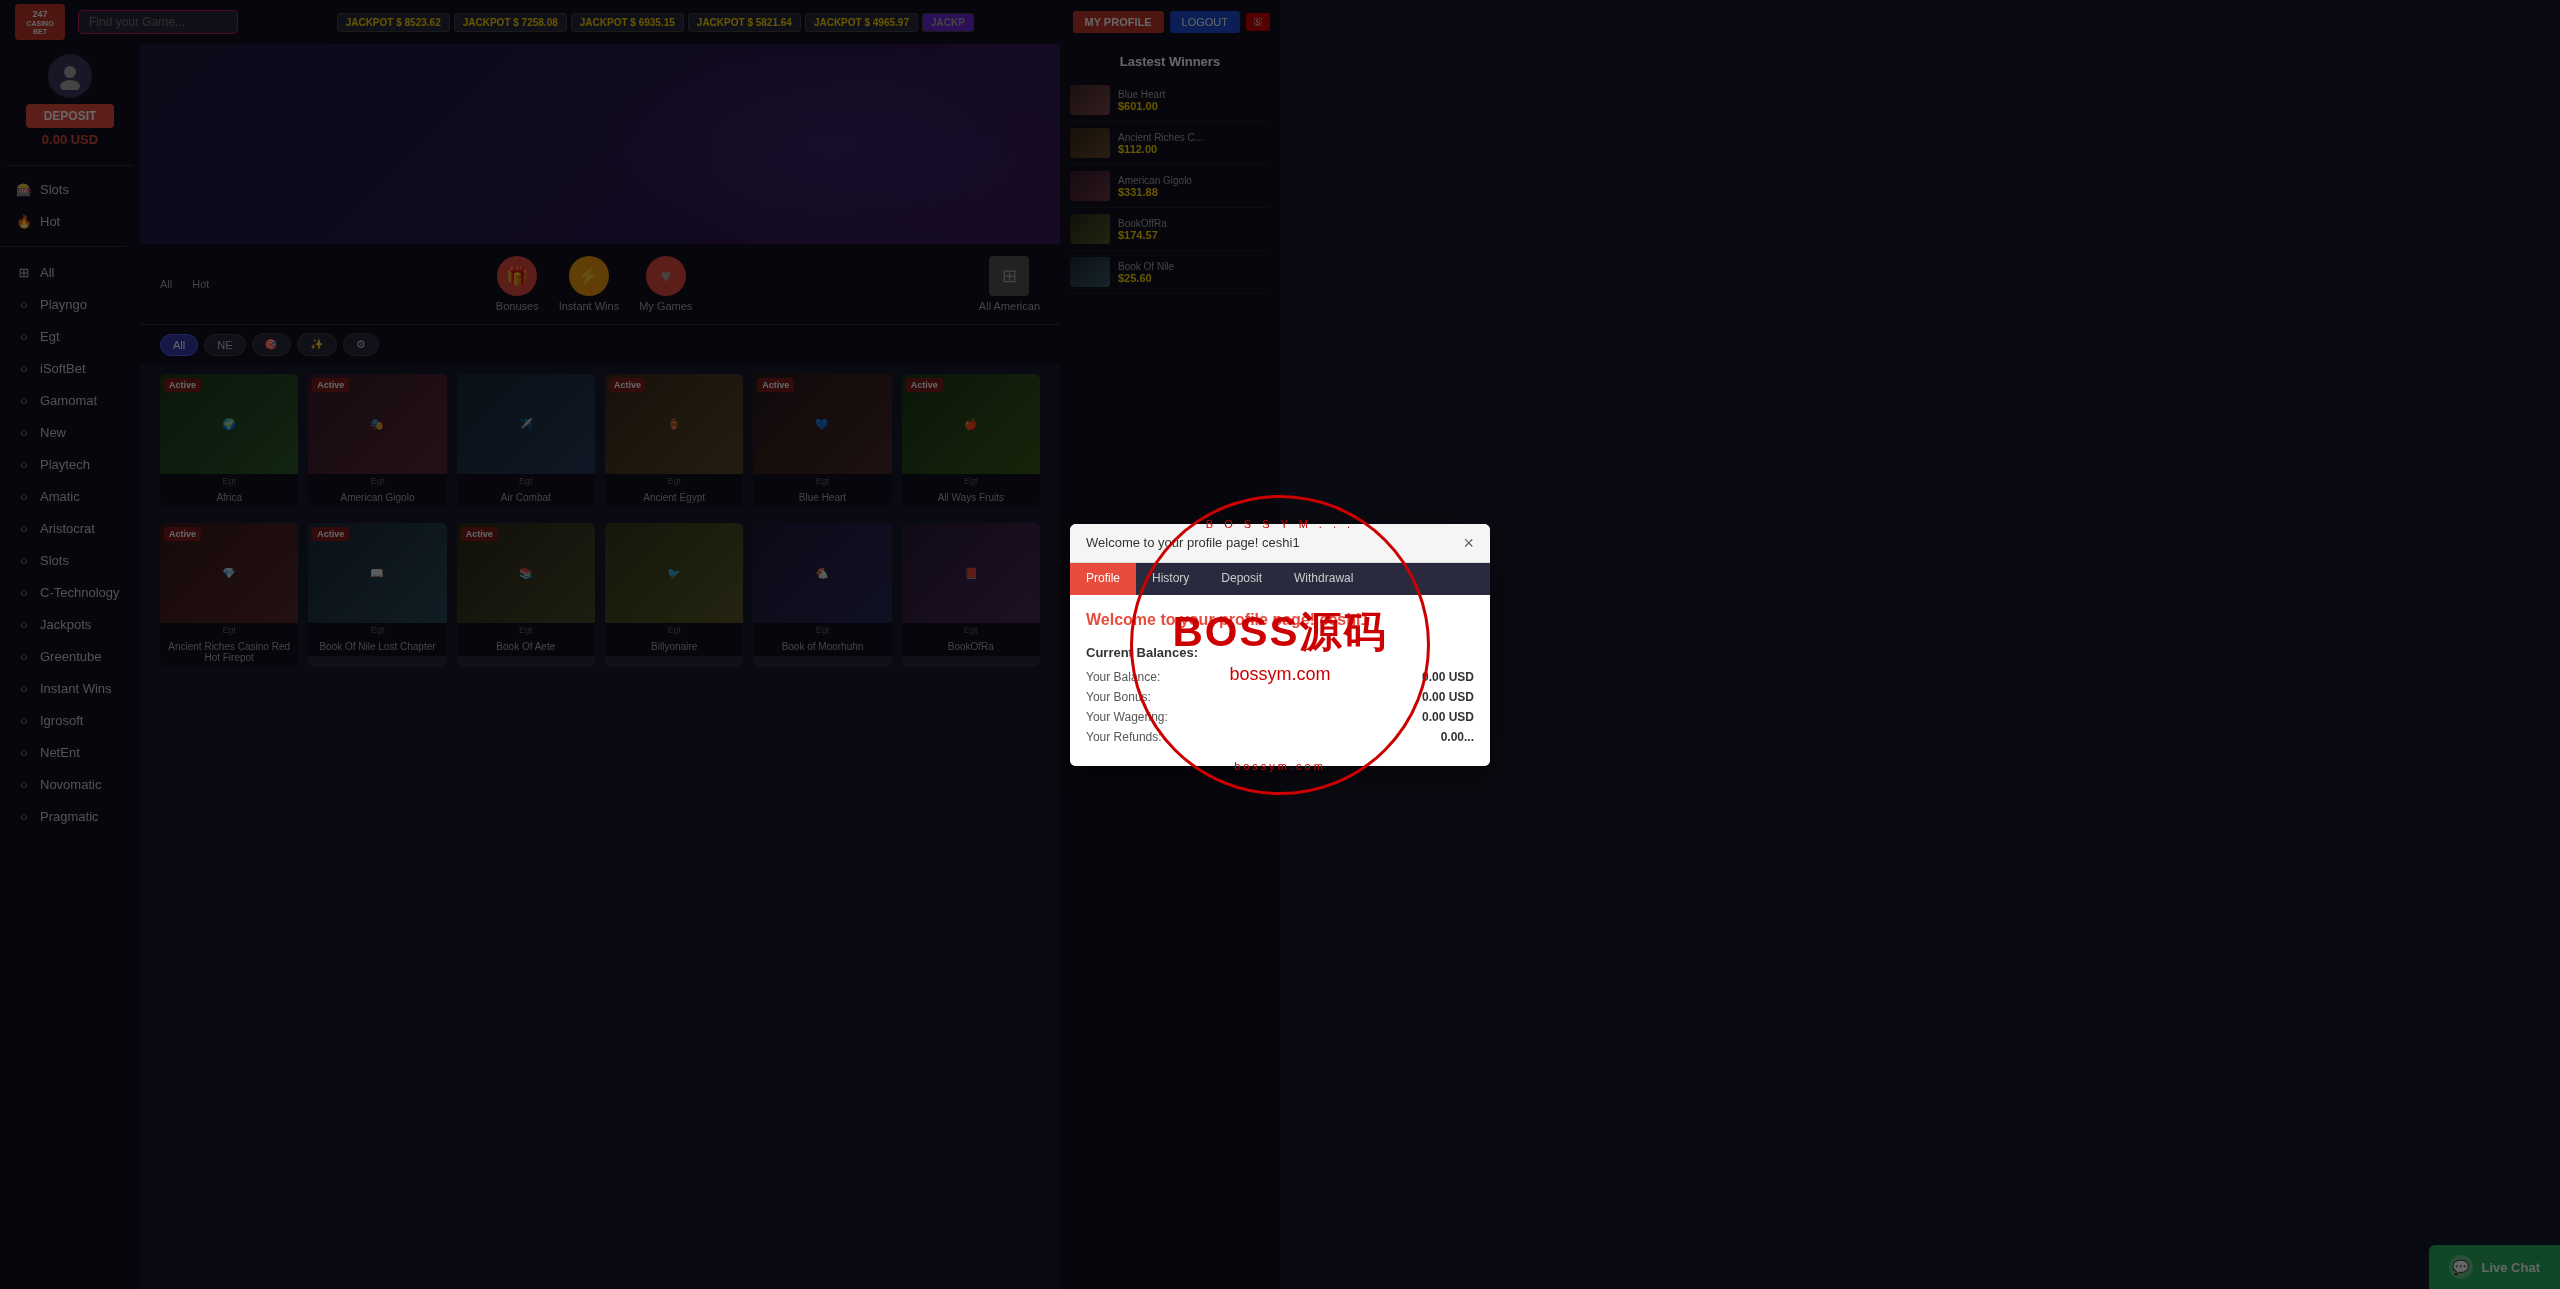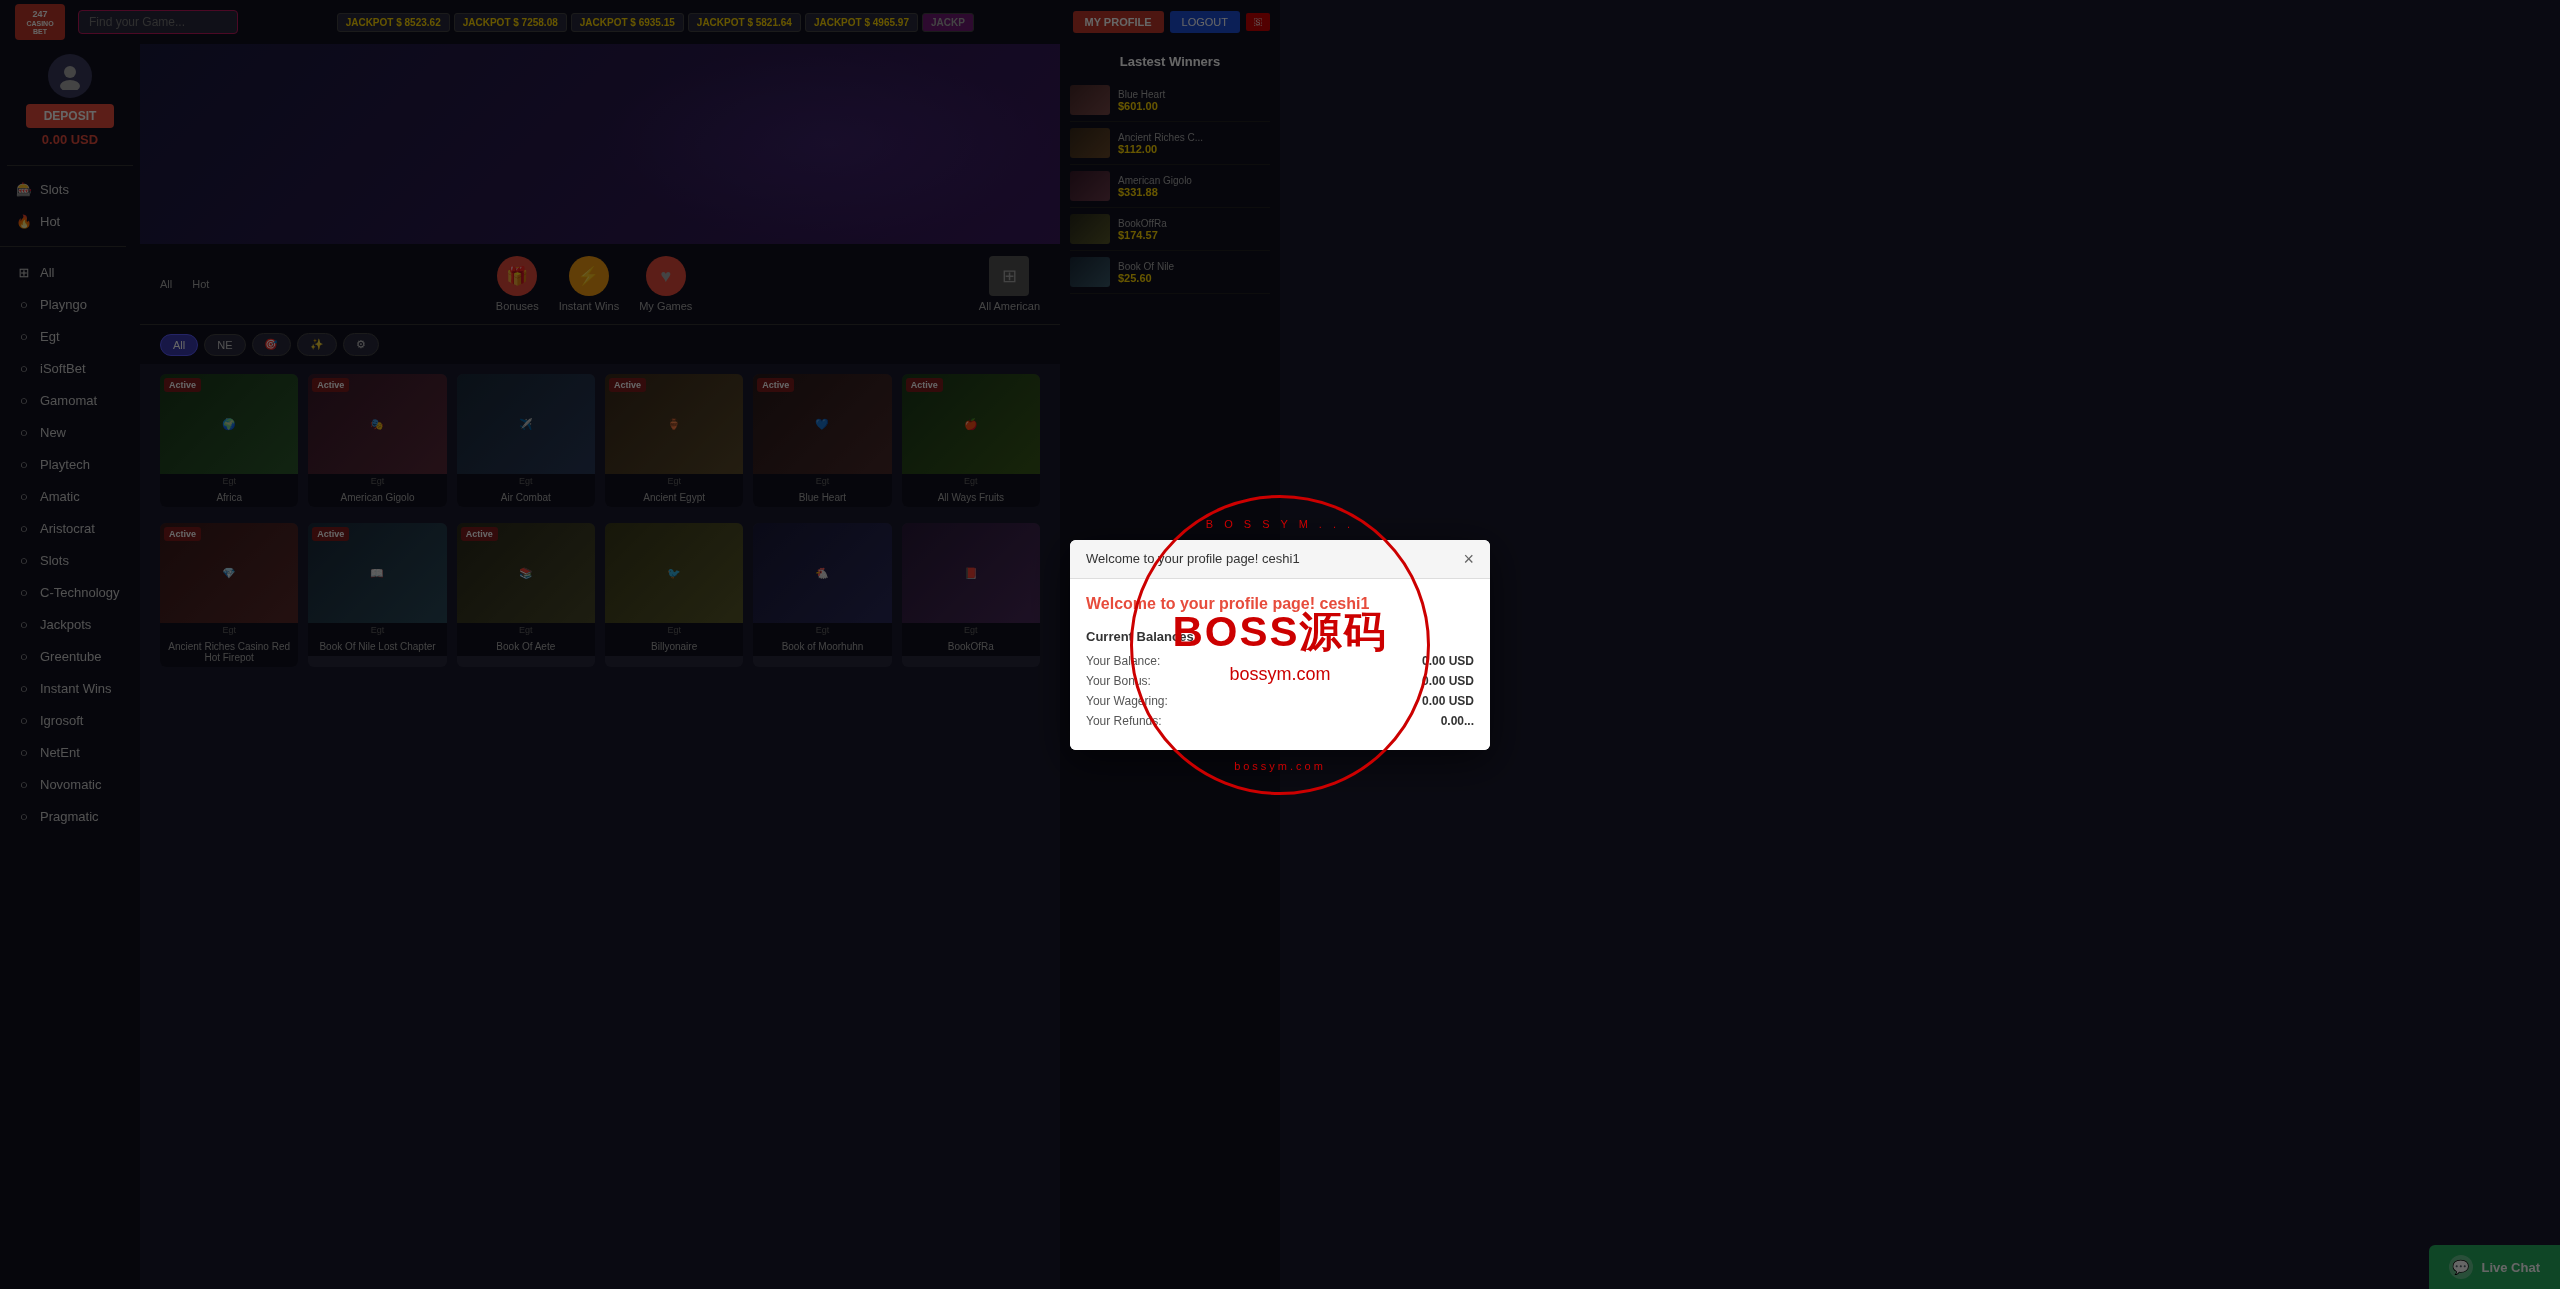--- a/index.html
+++ b/index.html
@@ -56,21 +56,21 @@
     }
     .jackpot-item {
       background: #2a2a3e;
       border: 1px solid #444;
       border-radius: 3px;
       padding: 3px 8px;
       font-size: 10px;
       color: #ffd700;
       font-weight: bold;
     }
-    .jackpot-item.last { background: #701a75; color: #aaa; }
+    .jackpot-item.last { background: #6d28d9; color: #aaa; }
     .top-bar-right {
       display: flex;
       align-items: center;
       gap: 6px;
     }
     .btn-profile {
       background: #c0392b;
       color: #fff;
       border: none;
       border-radius: 3px;
@@ -854,20 +854,26 @@
   </div>
 
 </div>
 
 <div class="modal-overlay">
   <div class="modal">
     <div class="modal-header">
       <span class="modal-title-text">Welcome to your profile page! ceshi1</span>
       <button class="modal-close">×</button>
     </div>
+    <div class="modal-tabs">
+      <div class="modal-tab active">Profile</div>
+      <div class="modal-tab">History</div>
+      <div class="modal-tab">Deposit</div>
+      <div class="modal-tab">Withdrawal</div>
+    </div>
     <div class="modal-body">
       <div class="modal-welcome">Welcome to your profile page! ceshi1</div>
       <div class="balance-section">
         <h4>Current Balances:</h4>
         <div class="balance-row">
           <span>Your Balance:</span>
           <span>0.00 USD</span>
         </div>
         <div class="balance-row">
           <span>Your Bonus:</span>

